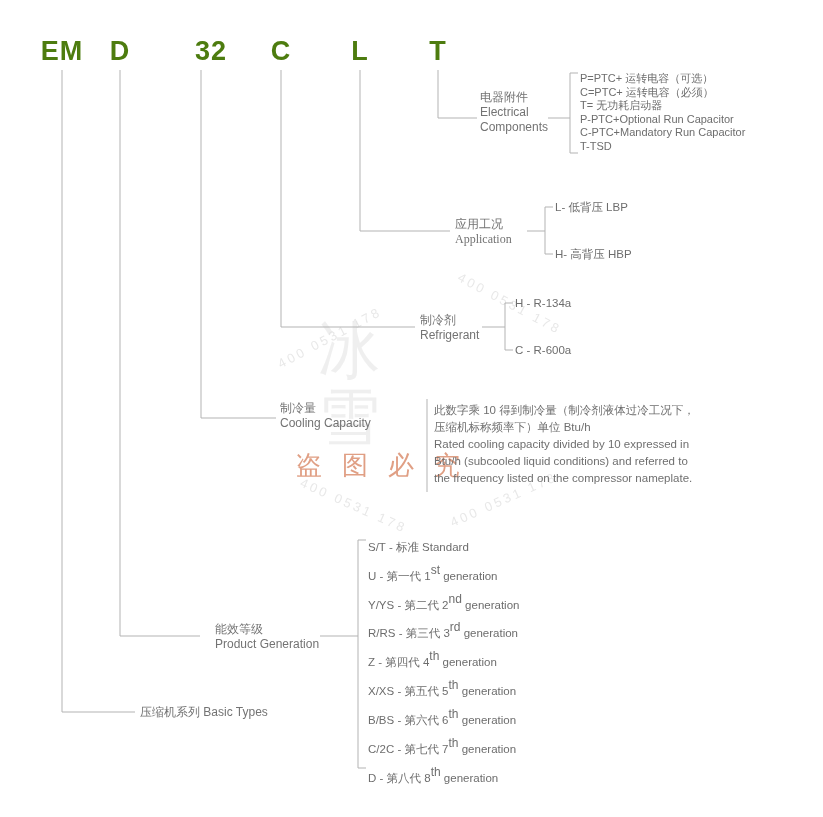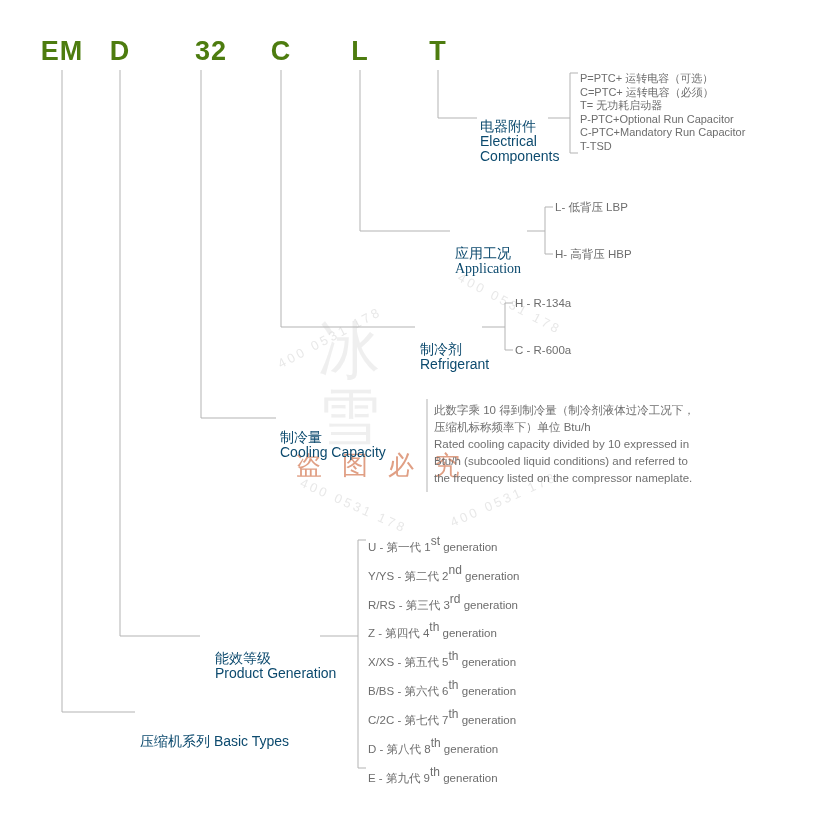--- a/index.html
+++ b/index.html
@@ -31,24 +31,23 @@
     transform: translateX(-50%);
     font-size: 27px;
     font-weight: 600;
     color: #4d7c0f;
     letter-spacing: 1px;
     z-index: 3;
     white-space: nowrap;
   }
   .abs { position: absolute; z-index: 3; white-space: nowrap; }
   .label {
-    font-size: 14px;
-    color: #0c4a6e;
+    font-size: 12px;
+    color: #737373;
     line-height: 15px;
-    margin-top: 29px;
   }
   .label div { white-space: nowrap; }
   .items { font-size: 11px; color: #6d6d6d; }
   .electrical-items .item { line-height: 13.6px; }
   .two-items .item { font-size: 11.5px; line-height: 14px; position: absolute; left: 0; }
   .cooling-text div {
     font-size: 11.5px;
     line-height: 17px;
     color: #6f6f6f;
     white-space: nowrap;
@@ -180,26 +179,26 @@
     <div>Rated cooling capacity divided by 10 expressed in</div>
     <div>Btu/h (subcooled liquid conditions) and referred to</div>
     <div>the frequency listed on the compressor nameplate.</div>
   </div>
 
   <div class="abs label" style="left:215px; top:622px;">
     <div>能效等级</div>
     <div>Product Generation</div>
   </div>
   <div class="abs gen-items" style="left:368px; top:530px;">
+    <div class="gen-item"><span>S/T - 标准 Standard</span><span class="sup"></span><span></span></div>
     <div class="gen-item"><span>U - 第一代 1</span><span class="sup">st</span><span> generation</span></div>
     <div class="gen-item"><span>Y/YS - 第二代 2</span><span class="sup">nd</span><span> generation</span></div>
     <div class="gen-item"><span>R/RS - 第三代 3</span><span class="sup">rd</span><span> generation</span></div>
     <div class="gen-item"><span>Z - 第四代 4</span><span class="sup">th</span><span> generation</span></div>
     <div class="gen-item"><span>X/XS - 第五代 5</span><span class="sup">th</span><span> generation</span></div>
     <div class="gen-item"><span>B/BS - 第六代 6</span><span class="sup">th</span><span> generation</span></div>
     <div class="gen-item"><span>C/2C - 第七代 7</span><span class="sup">th</span><span> generation</span></div>
     <div class="gen-item"><span>D - 第八代 8</span><span class="sup">th</span><span> generation</span></div>
-    <div class="gen-item"><span>E - 第九代 9</span><span class="sup">th</span><span> generation</span></div>
   </div>
 
   <div class="abs label" style="left:140px; top:705px;">压缩机系列 Basic Types</div>
 
 </div>
 
 </body></html>

